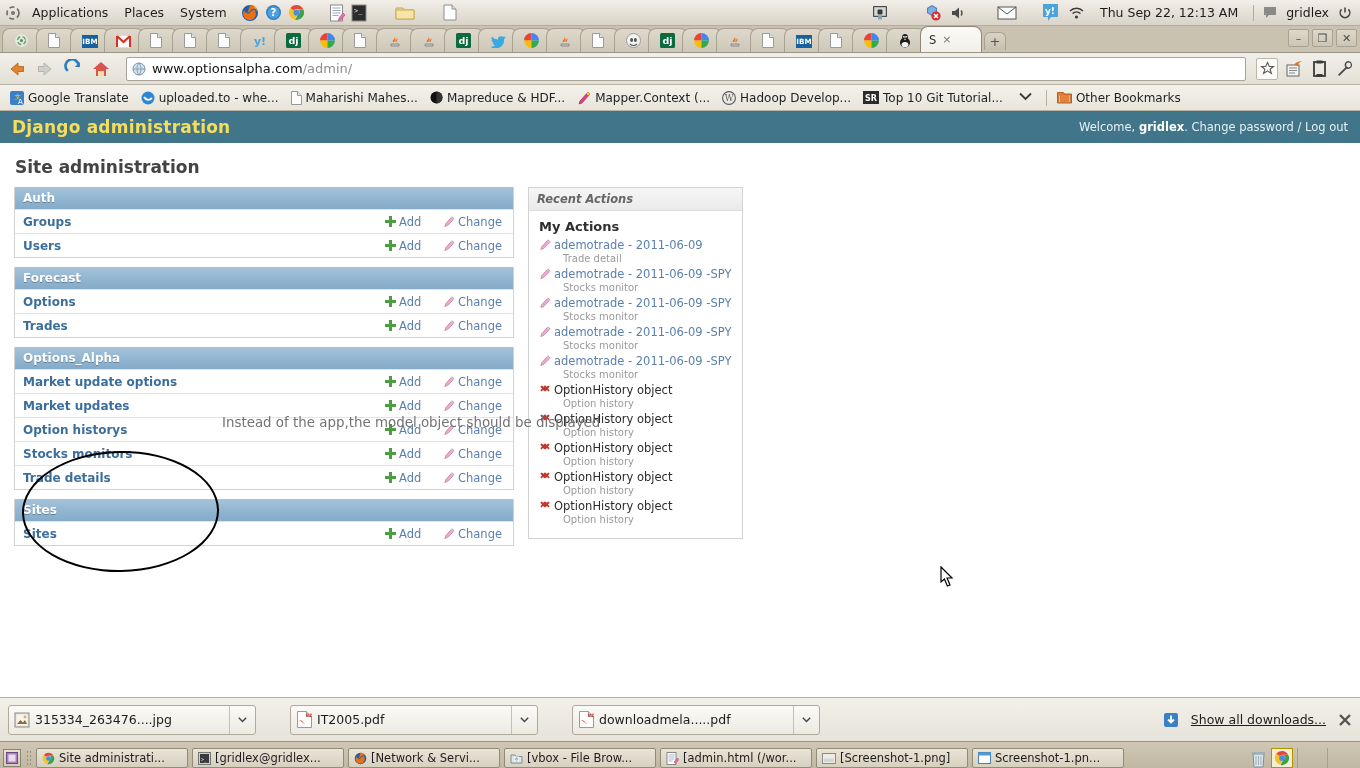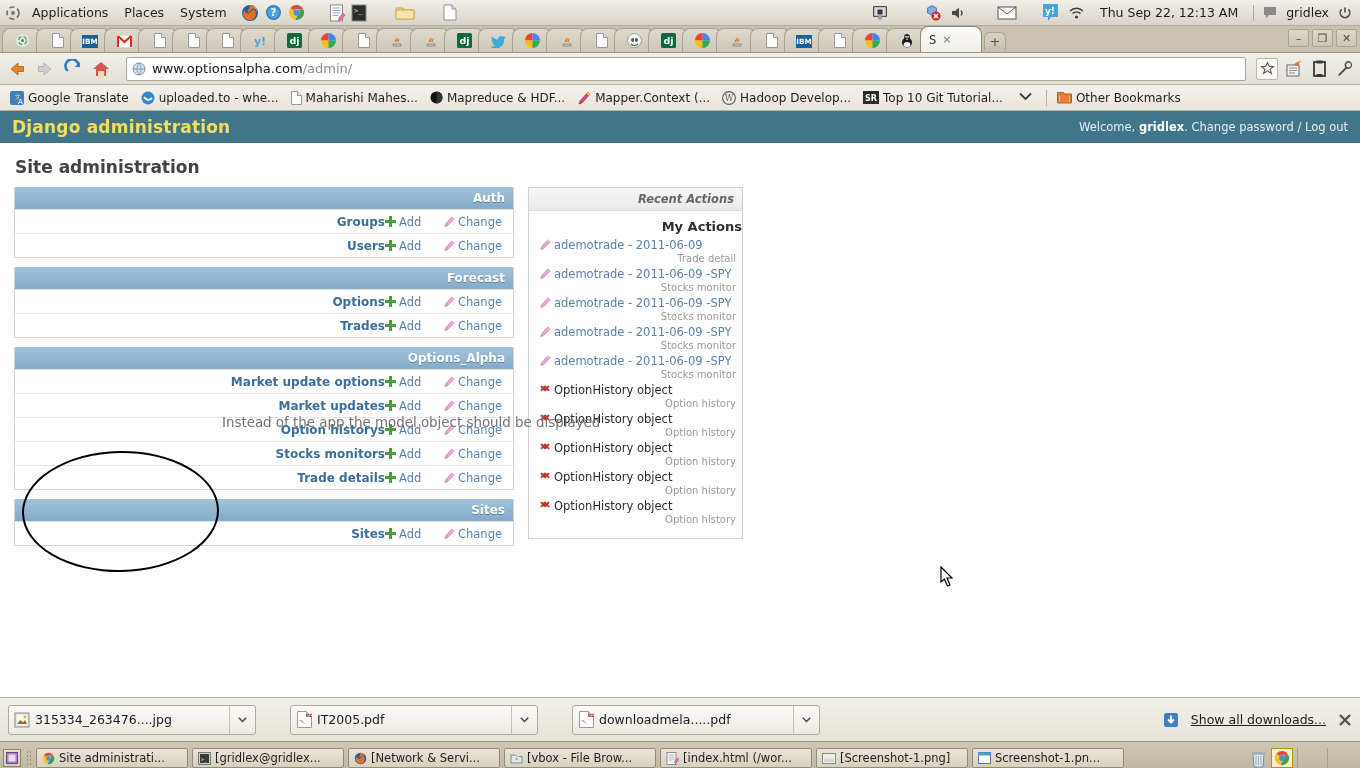--- a/index.html
+++ b/index.html
@@ -55,21 +55,20 @@
   .tab {
     height: 24px; width: 40px;
     margin-right: -6px;
     background: linear-gradient(to bottom,#ded9cc,#cdc7b7);
     border: 1px solid #a9a292;
     border-bottom: none;
     border-radius: 8px 8px 0 0;
     display: flex; align-items: center; justify-content: center;
     position: relative;
     flex: 0 0 auto;
-    text-align: right;
   }
   .tab.active {
     background: linear-gradient(to bottom,#fbfaf7,#f1efe9);
     border-color:#8f8878;
     z-index: 5;
     width: 62px;
     justify-content: flex-start;
     padding-left: 8px;
     height: 26px;
   }
@@ -150,21 +149,21 @@
   #dj-branding { font-size: 17px; font-weight: bold; color:#f5dd5d; letter-spacing:0.2px; }
   #dj-usertools { font-size: 11.5px; color:#e7f0f3; }
   #dj-usertools b { color:#fff; }
   #dj-usertools a { color:#e7f0f3; text-decoration:none; }
 
   #dj-content { padding: 14px 0 0 14px; }
   #pagetitle {
     font-size: 17px; font-weight: bold; color:#434343;
     margin: 0 0 10px 1px;
   }
-  #cols { display:flex; align-items:flex-start; gap: 14px; text-align: right; }
+  #cols { display:flex; align-items:flex-start; gap: 14px; }
 
   .module {
     width: 500px;
     border: 1px solid #d2d2d2;
     border-top: none;
     background:#fff;
     margin-bottom: 9px;
   }
   .module-caption {
     background: linear-gradient(to bottom,#afc8da,#8ab0cc);
@@ -1172,21 +1171,21 @@
             <path d="M6.5 5l2 2-2 2-2-2z" fill="#a9b8c2"></path>
           </svg></span>
         <span class="tlabel">[vbox - File Brow...</span>
       </div>
       <div class="task">
         <span class="ico"><svg width="13" height="13" viewBox="0 0 13 13">
             <rect x="1" y="0.5" width="9" height="12" fill="#fdfdfd" stroke="#8a8a8a"></rect>
             <path d="M2.5 3h6M2.5 5h6M2.5 7h6M2.5 9h4" stroke="#9aa7c0" stroke-width=".8"></path>
             <path d="M8 10l3.5-4 1.5 1.5-3.5 4z" fill="#e86fa8" stroke="#a04c78" stroke-width=".5"></path>
           </svg></span>
-        <span class="tlabel">[index.html (/wor...</span>
+        <span class="tlabel">[admin.html (/wor...</span>
       </div>
       <div class="task">
         <span class="ico"><svg width="14" height="11" viewBox="0 0 14 11">
             <rect x="0.5" y="0.5" width="13" height="10" fill="#f0ece2" stroke="#8a8a8a"></rect>
             <rect x="2" y="5.5" width="10" height="3.5" fill="#cfd8e0"></rect>
           </svg></span>
         <span class="tlabel">[Screenshot-1.png]</span>
       </div>
       <div class="task">
         <span class="ico"><svg width="13" height="12" viewBox="0 0 13 12">

